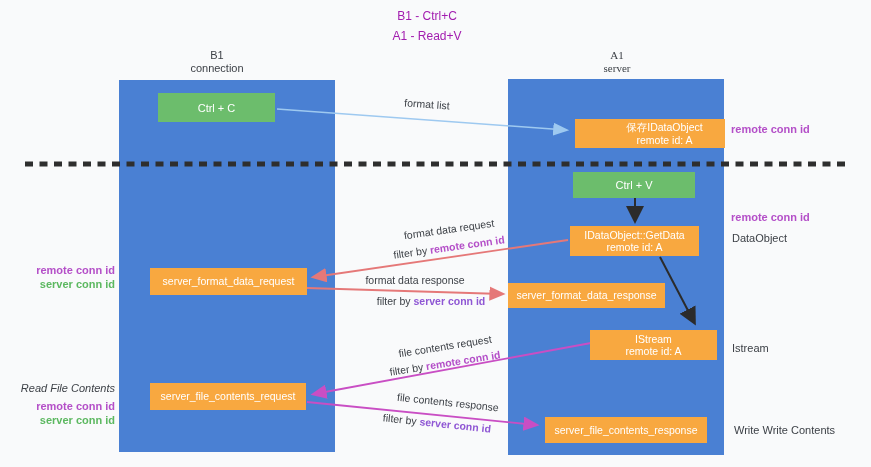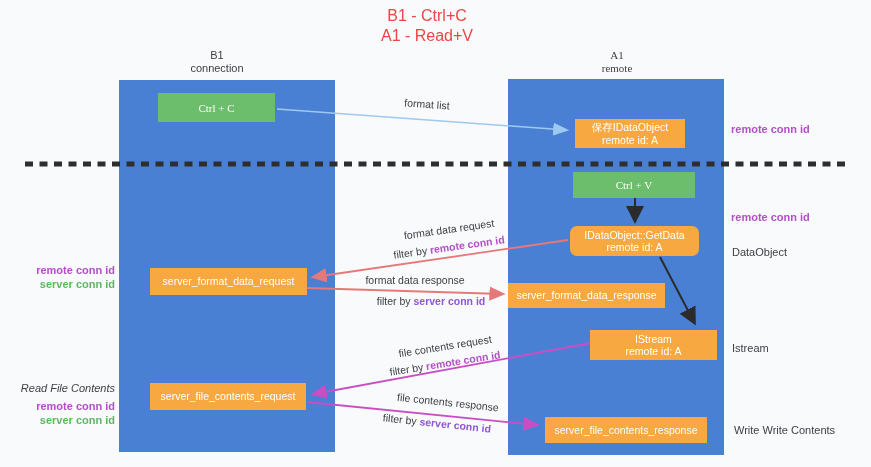--- a/index.html
+++ b/index.html
@@ -1,29 +1,29 @@
 <!DOCTYPE html>
 <html><head>
 <meta charset="utf-8">
 <style>
   html,body{margin:0;padding:0;}
   body{font-family:"Liberation Sans","DejaVu Sans",sans-serif;background:#f9fafb;}
   .canvas{position:relative;width:871px;height:467px;background:#f9fafb;overflow:hidden;}
 
   .title{position:absolute;left:427px;top:6px;transform:translateX(-50%);
-         text-align:center;font-size:16px;line-height:20px;color:#ef4444;}
+         text-align:center;font-size:12px;line-height:20px;color:#a21caf;}
 
   .col-header{position:absolute;transform:translateX(-50%);text-align:center;
               font-size:11px;line-height:13px;color:#3d4147;}
 
   .lifeline{position:absolute;background:#4a80d3;}
 
   .node{position:absolute;display:flex;flex-direction:column;align-items:center;
         justify-content:center;color:#fff;text-align:center;}
-  .node.green{background:#6cbd6c;font-size:11px;font-family:Liberation Serif, serif;}
+  .node.green{background:#6cbd6c;font-size:11px;}
   .node.orange{background:#f8a840;font-size:10.5px;line-height:12.5px;}
 
   svg.overlay{position:absolute;left:0;top:0;pointer-events:none;}
 
   .edge-label{position:absolute;white-space:nowrap;font-size:10.5px;color:#3d4147;
               transform-origin:center;}
   .edge-label b{font-weight:bold;}
   .magenta{color:#b44fc8;}
   .violet{color:#8f57d4;}
   .green-txt{color:#5cb860;}
@@ -43,21 +43,21 @@
     <div>B1 - Ctrl+C</div>
     <div>A1 - Read+V</div>
   </div>
 
   <div class="col-header" style="left:217px;top:49px;">
     <div>B1</div>
     <div>connection</div>
   </div>
   <div class="col-header" style="left:617px;top:49px;font-family:Liberation Serif, serif;">
     <div>A1</div>
-    <div>remote</div>
+    <div>server</div>
   </div>
 
   <div class="lifeline" style="left:119px;top:80px;width:216px;height:372px;"></div>
   <div class="lifeline" style="left:508px;top:79px;width:216px;height:376px;"></div>
 
   <svg class="overlay" width="871" height="467" viewBox="0 0 871 467">
     <defs>
       <marker id="m-blue" markerWidth="10" markerHeight="8" refX="8" refY="4" orient="auto">
         <path d="M0,0 L10,4 L0,8 z" fill="#9ec9f0"></path>
       </marker>
@@ -86,30 +86,30 @@
 
     <line x1="591" y1="343" x2="314" y2="394" stroke="#c94ec4" stroke-width="1.8" marker-end="url(#m-magenta)"></line>
 
     <line x1="307" y1="402" x2="536" y2="425" stroke="#c94ec4" stroke-width="1.8" marker-end="url(#m-magenta)"></line>
   </svg>
 
   <div class="node green" style="left:158px;top:93px;width:117px;height:29px;">
     <span>Ctrl + C</span>
   </div>
 
-  <div class="node orange" style="left:575px;top:119px;width:110px;height:29px;">
+  <div class="node orange" style="left:575px;top:119px;width:121px;height:29px;padding-left:29px;">
     <div>保存IDataObject</div>
     <div>remote id: A</div>
   </div>
 
   <div class="node green" style="left:573px;top:172px;width:122px;height:26px;">
     <span>Ctrl + V</span>
   </div>
 
-  <div class="node orange" style="left:570px;top:226px;width:129px;height:30px;border-radius:7px;">
+  <div class="node orange" style="left:570px;top:226px;width:129px;height:30px;">
     <div>IDataObject::GetData</div>
     <div>remote id: A</div>
   </div>
 
   <div class="node orange" style="left:150px;top:268px;width:157px;height:27px;">
     <span>server_format_data_request</span>
   </div>
 
   <div class="node orange" style="left:508px;top:283px;width:157px;height:25px;">
     <span>server_format_data_response</span>
@@ -145,21 +145,21 @@
     <span class="dark-txt">filter by </span><b class="magenta">remote conn id</b>
   </div>
 
   <div class="edge-label" style="left:448px;top:402px;transform:translate(-50%,-50%) rotate(6deg);">file contents response</div>
   <div class="edge-label" style="left:437px;top:423px;transform:translate(-50%,-50%) rotate(6deg);">
     <span class="dark-txt">filter by </span><b class="violet">server conn id</b>
   </div>
 
   <div class="side-label bold magenta" style="left:731px;top:123px;">remote conn id</div>
   <div class="side-label bold magenta" style="left:731px;top:211px;">remote conn id</div>
-  <div class="side-label dark-txt" style="left:732px;top:246px;">DataObject</div>
+  <div class="side-label dark-txt" style="left:732px;top:232px;">DataObject</div>
   <div class="side-label dark-txt" style="left:732px;top:342px;">Istream</div>
   <div class="side-label dark-txt" style="left:734px;top:424px;">Write Write Contents</div>
 
   <div class="left-block magenta" style="left:10px;top:264px;">remote conn id</div>
   <div class="left-block green-txt" style="left:10px;top:278px;">server conn id</div>
   <div class="left-block dark-txt" style="left:10px;top:382px;font-weight:normal;font-style:italic;">Read File Contents</div>
   <div class="left-block magenta" style="left:10px;top:400px;">remote conn id</div>
   <div class="left-block green-txt" style="left:10px;top:414px;">server conn id</div>
 
 </div>

